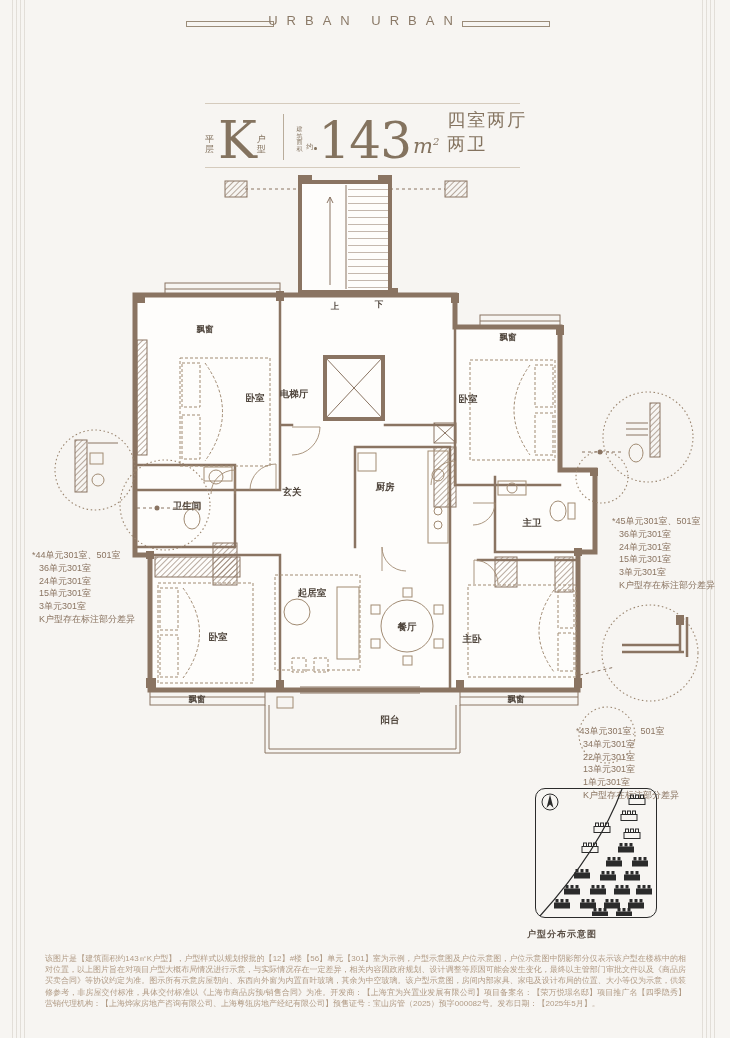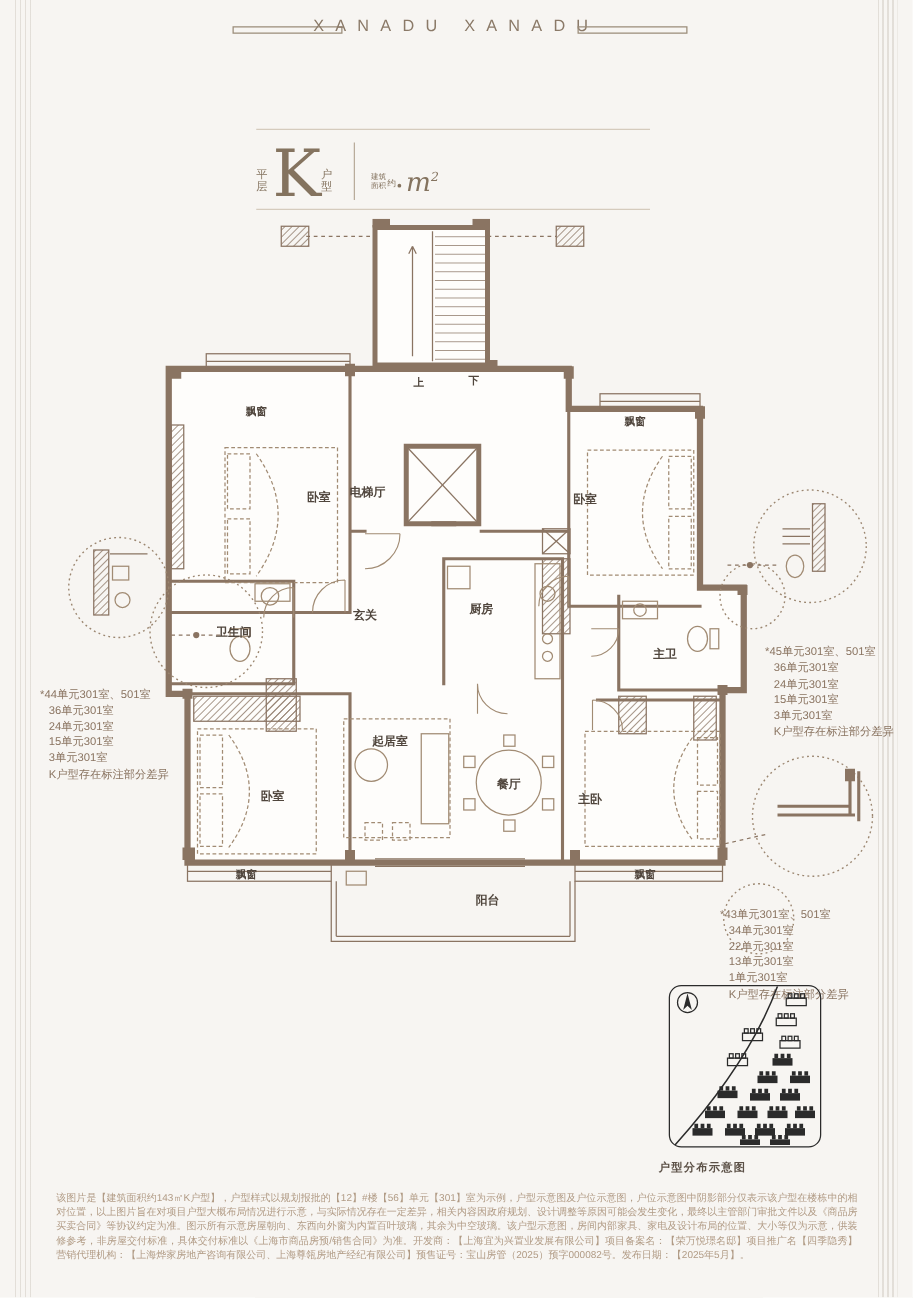--- a/index.html
+++ b/index.html
@@ -66,21 +66,21 @@
     line-height:11.2px;color:#b19b85;text-align:justify;}
 </style>
 </head>
 <body>
 
 <div class="page">
   <div class="fringe left"></div>
   <div class="fringe right"></div>
 
   <div class="hrect l"></div>
-  <div class="brand">XANADU XANADU</div>
+  <div class="brand">URBAN URBAN</div>
   <div class="hrect r"></div>
 
   <div class="rule top"></div>
   <div class="rule bot"></div>
   <div class="titlebox">
     <span class="stack">
       <span>平</span>
       <span>层</span>
     </span>
     <span class="bigK">K</span>
@@ -88,21 +88,23 @@
       <span>户</span>
       <span>型</span>
     </span>
     <span class="tdiv"></span>
     <span class="stack tiny">
       <span>建筑</span>
       <span>面积</span>
     </span>
     <span class="tail">约</span>
     <span class="dot"></span>
+    <span class="big143">143</span>
     <span class="munit"><span>m</span><sup>2</sup></span>
+    <span class="spec">四室两厅两卫</span>
   </div>
 
   <svg class="plan" width="670" height="600" viewBox="0 0 670 600">
     <defs>
       <pattern id="hatch" width="4" height="4" patternUnits="userSpaceOnUse" patternTransform="rotate(45)">
         <line x1="0" y1="0" x2="0" y2="4" stroke="#8a7462" stroke-width="1.2"></line>
       </pattern>
       <pattern id="treads" width="40" height="7" patternUnits="userSpaceOnUse">
         <line x1="0" y1="0" x2="40" y2="0" stroke="#8a7462" stroke-width="1"></line>
       </pattern>

